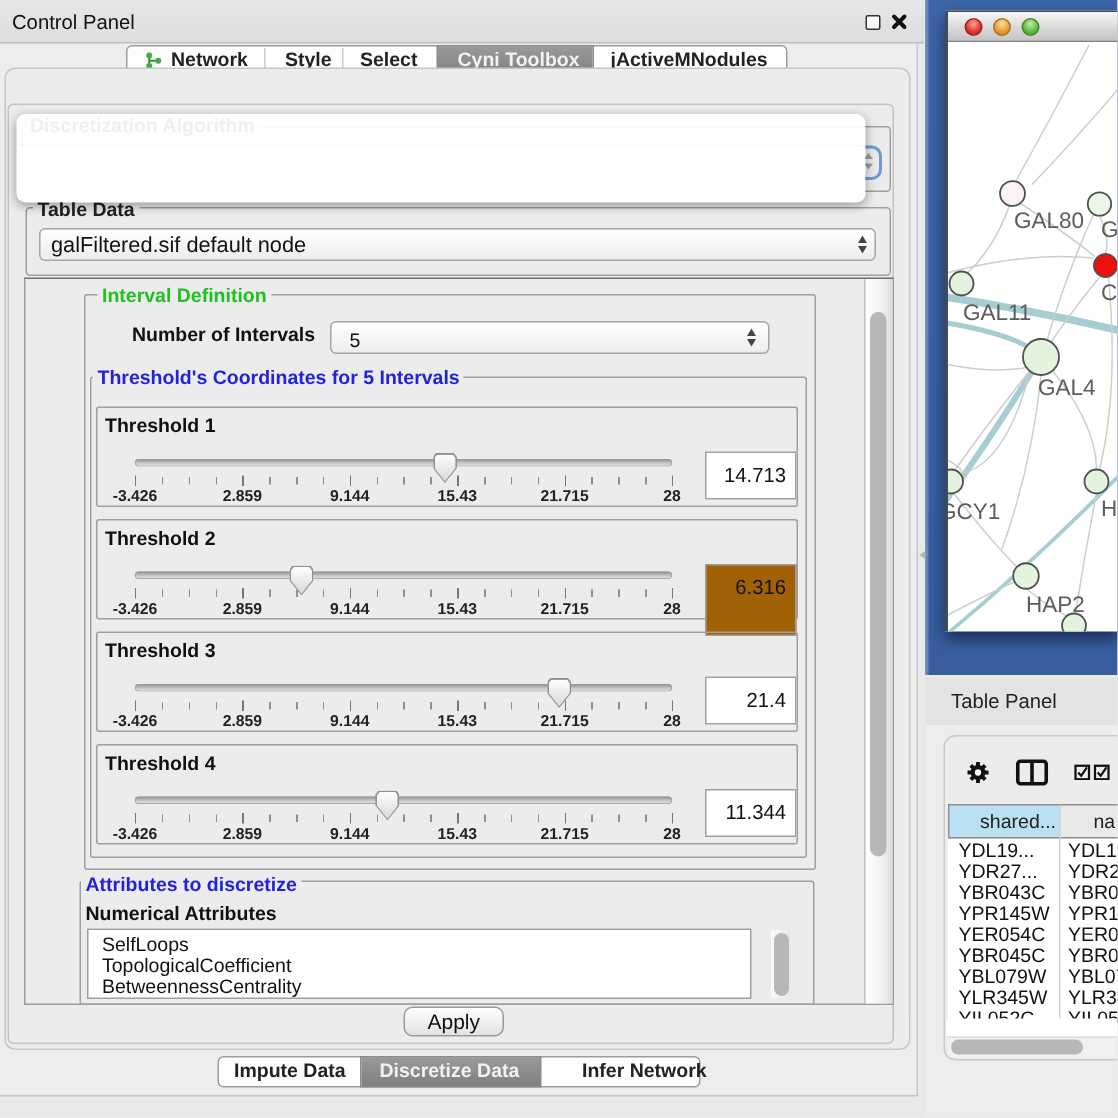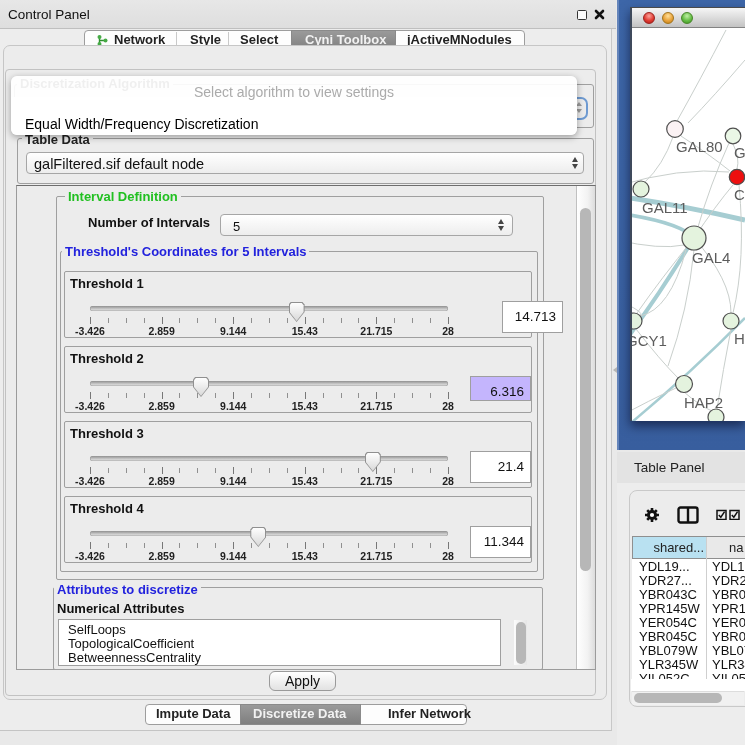--- a/index.html
+++ b/index.html
@@ -79,37 +79,37 @@
   <div style="position:absolute;left:25.0px;top:45px;width:359.0px;height:7px;background:repeating-linear-gradient(to right,#777777 0,#777777 1px,transparent 1px,transparent 71.6px);"></div>
   <div style="position:absolute;left:25.0px;top:53px;transform:translateX(-50%);font-size:10.5px;font-weight:bold;color:#222;">-3.426</div>
   <div style="position:absolute;left:96.6px;top:53px;transform:translateX(-50%);font-size:10.5px;font-weight:bold;color:#222;">2.859</div>
   <div style="position:absolute;left:168.2px;top:53px;transform:translateX(-50%);font-size:10.5px;font-weight:bold;color:#222;">9.144</div>
   <div style="position:absolute;left:239.8px;top:53px;transform:translateX(-50%);font-size:10.5px;font-weight:bold;color:#222;">15.43</div>
   <div style="position:absolute;left:311.4px;top:53px;transform:translateX(-50%);font-size:10.5px;font-weight:bold;color:#222;">21.715</div>
   <div style="position:absolute;left:383.0px;top:53px;transform:translateX(-50%);font-size:10.5px;font-weight:bold;color:#222;">28</div>
   <div style="position:absolute;left:223.6px;top:30px;width:16px;height:20px;clip-path:polygon(0% 13%,13% 0%,87% 0%,100% 13%,100% 50%,50% 100%,0% 50%);background:#909090;">
     <div style="position:absolute;left:1px;top:1px;width:14px;height:18px;clip-path:polygon(0% 13%,13% 0%,87% 0%,100% 13%,100% 50%,50% 100%,0% 50%);background:linear-gradient(#fefefe,#d8d8d8);"></div>
   </div>
-  <div style="position:absolute;left:405px;top:29px;width:61px;height:32px;background:#ffffff;border:1px solid #9f9f9f;box-sizing:border-box;font-size:13.5px;color:#111;text-align:right;line-height:30px;padding-right:6px;margin-left:32px;">14.713</div>
+  <div style="position:absolute;left:405px;top:29px;width:61px;height:32px;background:#ffffff;border:1px solid #9f9f9f;box-sizing:border-box;font-size:13.5px;color:#111;text-align:right;line-height:30px;padding-right:6px;">14.713</div>
 </div>
 <div class="abs" style="left:64px;top:346px;width:468px;height:67px;border:1px solid #9f9f9f;border-radius:2px;box-sizing:border-box;">
   <div style="position:absolute;left:5px;top:4px;font-size:13px;font-weight:bold;color:#111;">Threshold 2</div>
   <div style="position:absolute;left:25.0px;top:34px;width:358.0px;height:5px;border-radius:2.5px;background:linear-gradient(#8d8d8d,#c6c6c6 55%,#e8e8e8);box-shadow:inset 0 0 0 0.5px #9b9b9b;"></div>
   <div style="position:absolute;left:25.0px;top:46px;width:359.0px;height:5px;background:repeating-linear-gradient(to right,#8f8f8f 0,#8f8f8f 1px,transparent 1px,transparent 17.9px);"></div>
   <div style="position:absolute;left:25.0px;top:45px;width:359.0px;height:7px;background:repeating-linear-gradient(to right,#777777 0,#777777 1px,transparent 1px,transparent 71.6px);"></div>
   <div style="position:absolute;left:25.0px;top:53px;transform:translateX(-50%);font-size:10.5px;font-weight:bold;color:#222;">-3.426</div>
   <div style="position:absolute;left:96.6px;top:53px;transform:translateX(-50%);font-size:10.5px;font-weight:bold;color:#222;">2.859</div>
   <div style="position:absolute;left:168.2px;top:53px;transform:translateX(-50%);font-size:10.5px;font-weight:bold;color:#222;">9.144</div>
   <div style="position:absolute;left:239.8px;top:53px;transform:translateX(-50%);font-size:10.5px;font-weight:bold;color:#222;">15.43</div>
   <div style="position:absolute;left:311.4px;top:53px;transform:translateX(-50%);font-size:10.5px;font-weight:bold;color:#222;">21.715</div>
   <div style="position:absolute;left:383.0px;top:53px;transform:translateX(-50%);font-size:10.5px;font-weight:bold;color:#222;">28</div>
   <div style="position:absolute;left:128.0px;top:30px;width:16px;height:20px;clip-path:polygon(0% 13%,13% 0%,87% 0%,100% 13%,100% 50%,50% 100%,0% 50%);background:#909090;">
     <div style="position:absolute;left:1px;top:1px;width:14px;height:18px;clip-path:polygon(0% 13%,13% 0%,87% 0%,100% 13%,100% 50%,50% 100%,0% 50%);background:linear-gradient(#fefefe,#d8d8d8);"></div>
   </div>
-  <div style="position:absolute;left:405px;top:29px;width:61px;height:25px;background:#c4b5fd;border:1px solid #9f9f9f;box-sizing:border-box;font-size:13.5px;color:#111;text-align:right;line-height:30px;padding-right:6px;">6.316</div>
+  <div style="position:absolute;left:405px;top:29px;width:61px;height:48px;background:#a16207;border:1px solid #9f9f9f;box-sizing:border-box;font-size:13.5px;color:#111;text-align:right;line-height:30px;padding-right:6px;">6.316</div>
 </div>
 <div class="abs" style="left:64px;top:421px;width:468px;height:67px;border:1px solid #9f9f9f;border-radius:2px;box-sizing:border-box;">
   <div style="position:absolute;left:5px;top:4px;font-size:13px;font-weight:bold;color:#111;">Threshold 3</div>
   <div style="position:absolute;left:25.0px;top:34px;width:358.0px;height:5px;border-radius:2.5px;background:linear-gradient(#8d8d8d,#c6c6c6 55%,#e8e8e8);box-shadow:inset 0 0 0 0.5px #9b9b9b;"></div>
   <div style="position:absolute;left:25.0px;top:46px;width:359.0px;height:5px;background:repeating-linear-gradient(to right,#8f8f8f 0,#8f8f8f 1px,transparent 1px,transparent 17.9px);"></div>
   <div style="position:absolute;left:25.0px;top:45px;width:359.0px;height:7px;background:repeating-linear-gradient(to right,#777777 0,#777777 1px,transparent 1px,transparent 71.6px);"></div>
   <div style="position:absolute;left:25.0px;top:53px;transform:translateX(-50%);font-size:10.5px;font-weight:bold;color:#222;">-3.426</div>
   <div style="position:absolute;left:96.6px;top:53px;transform:translateX(-50%);font-size:10.5px;font-weight:bold;color:#222;">2.859</div>
   <div style="position:absolute;left:168.2px;top:53px;transform:translateX(-50%);font-size:10.5px;font-weight:bold;color:#222;">9.144</div>
   <div style="position:absolute;left:239.8px;top:53px;transform:translateX(-50%);font-size:10.5px;font-weight:bold;color:#222;">15.43</div>
@@ -150,22 +150,20 @@
 
 <div class="abs" style="left:145px;top:704px;width:322px;height:21px;background:#fdfdfd;border:1px solid #9d9d9d;border-radius:4px;box-sizing:border-box;"></div>
 <div class="abs" style="left:240px;top:704px;width:121px;height:21px;background:linear-gradient(#9a9a9a,#7f7f7f);border:1px solid #8a8a8a;box-sizing:border-box;"></div>
 <div class="abs" style="left:156px;top:706px;font-size:13px;font-weight:bold;color:#222;">Impute Data</div>
 <div class="abs" style="left:253px;top:706px;font-size:13px;font-weight:bold;color:#f2f2f2;">Discretize Data</div>
 <div class="abs" style="left:372px;top:706px;font-size:13px;font-weight:bold;color:#222;padding-left:16px;">Infer Network</div>
 
 <div class="abs" style="left:11px;top:76px;width:566px;height:59px;border-radius:6px;box-shadow:0 2px 7px rgba(0,0,0,0.35);overflow:hidden;">
   <div style="position:absolute;left:0;top:0;width:100%;height:21px;background:rgba(255,255,255,0.93);"></div>
   <div style="position:absolute;left:0;top:21px;width:100%;height:38px;background:#ffffff;"></div>
-  <div style="position:absolute;left:0;top:8px;width:100%;text-align:center;font-size:14px;color:#ababab;">Select algorithm to view settings</div>
-  <div style="position:absolute;left:14px;top:40px;font-size:14px;color:#000;">Equal Width/Frequency Discretization</div>
 </div>
 
 <div class="abs" style="left:617px;top:0;width:128px;height:450px;background:linear-gradient(#3d66a8,#385e9e);"></div>
 <div class="abs" style="left:617px;top:0;width:2px;height:450px;background:#6585bb;"></div>
 
 <div class="abs" style="left:630px;top:7px;width:115px;height:414px;background:#ffffff;border-left:2px solid #3f4a5c;border-top:1px solid #4a4a4a;box-shadow:0 5px 10px rgba(0,0,25,0.55);box-sizing:border-box;"></div>
 <div class="abs" style="left:632px;top:8px;width:113px;height:20px;background:linear-gradient(#f6f6f6,#c3c3c3);border-bottom:1px solid #838383;box-sizing:border-box;"></div>
 <div class="abs" style="left:643px;top:12px;width:10px;height:10px;border-radius:50%;background:radial-gradient(circle at 50% 30%,#fba39c,#e13c33 55%,#ae1a13);border:0.5px solid #992320;"></div>
 <div class="abs" style="left:662px;top:12px;width:10px;height:10px;border-radius:50%;background:radial-gradient(circle at 50% 30%,#ffe09a,#e8a23a 55%,#bd7a12);border:0.5px solid #a2741c;"></div>
 <div class="abs" style="left:681px;top:12px;width:10px;height:10px;border-radius:50%;background:radial-gradient(circle at 50% 30%,#c0efa5,#65bd45 55%,#3b9120);border:0.5px solid #478529;"></div>

